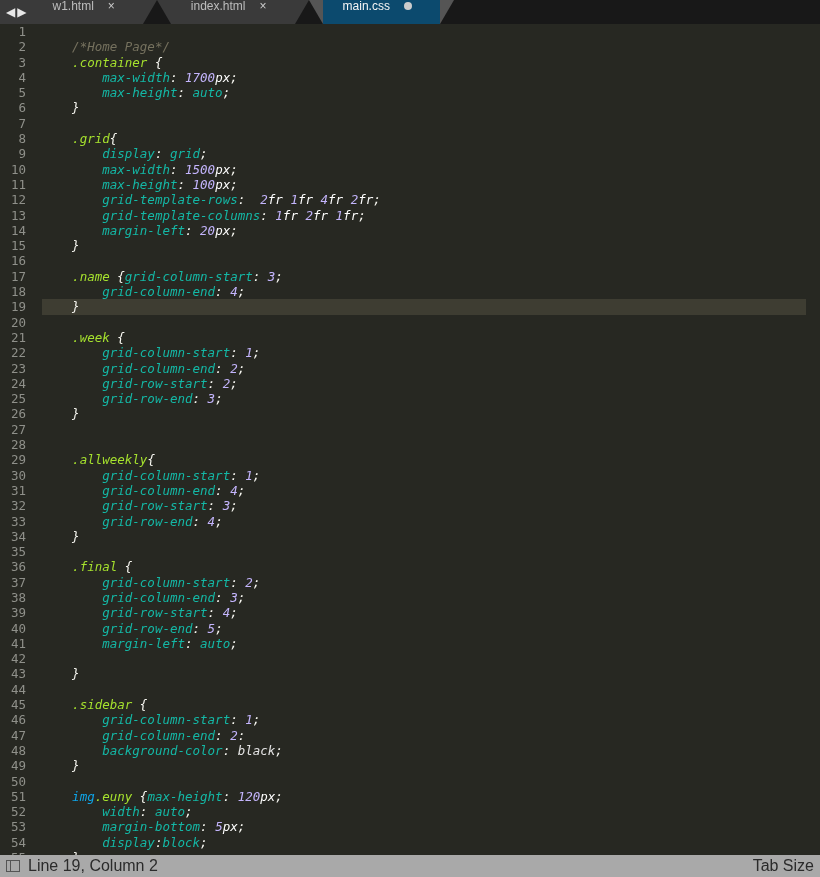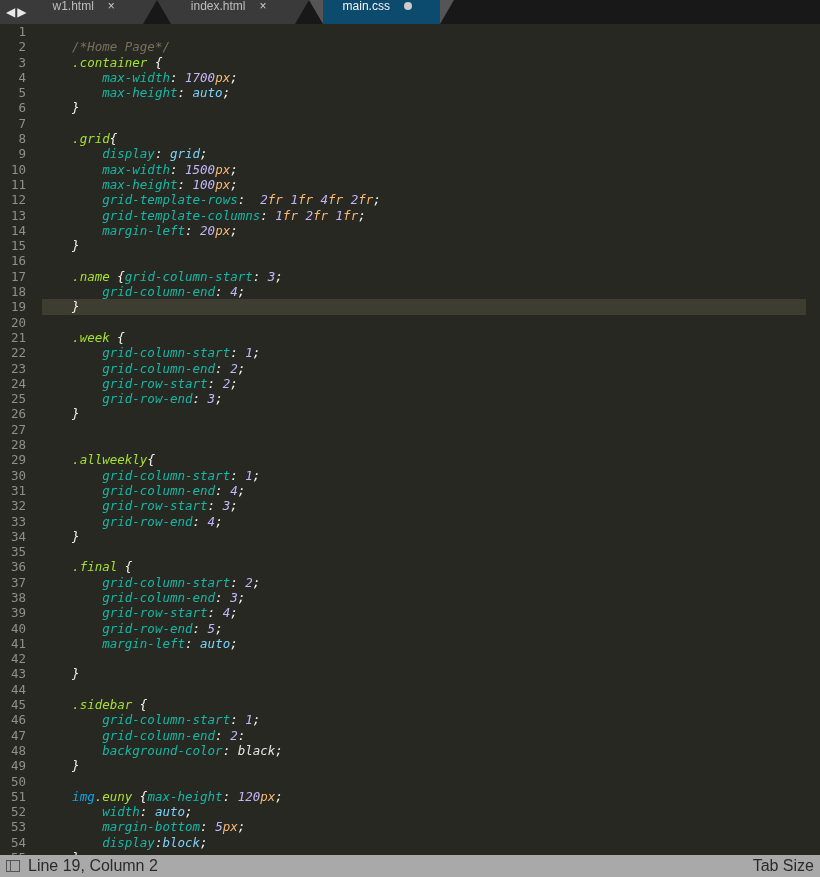--- a/index.html
+++ b/index.html
@@ -94,22 +94,22 @@
   .line.current {
     background: #3e3d32;
   }
   
   .cm  { color:#75715e; }  
   .sel { color:#a6e22e; }  
   .tag { color:#0ea5e9; }  
   .pn  { color:#f8f8f2; }  
   .prop{ color:#14b8a6; }  
   .num { color:#c4b5fd; }  
-  .unit{ color:#fdba74; }  
-  .kw  { color:#7dd3fc; }  
+  .unit{ color:#ffffff; }  
+  .kw  { color:#14b8a6; }  
   .kw2 { color:#e5e5e5; }  
 
   .statusbar {
     height: 22px;
     background: #a9a9a9;
     color: #2b2b2b;
     display: flex;
     align-items: center;
     font-style: normal;
     font-family: "Helvetica Neue", Arial, sans-serif;

